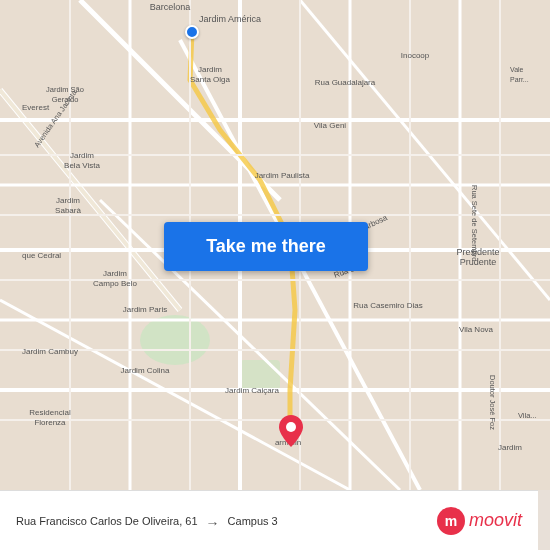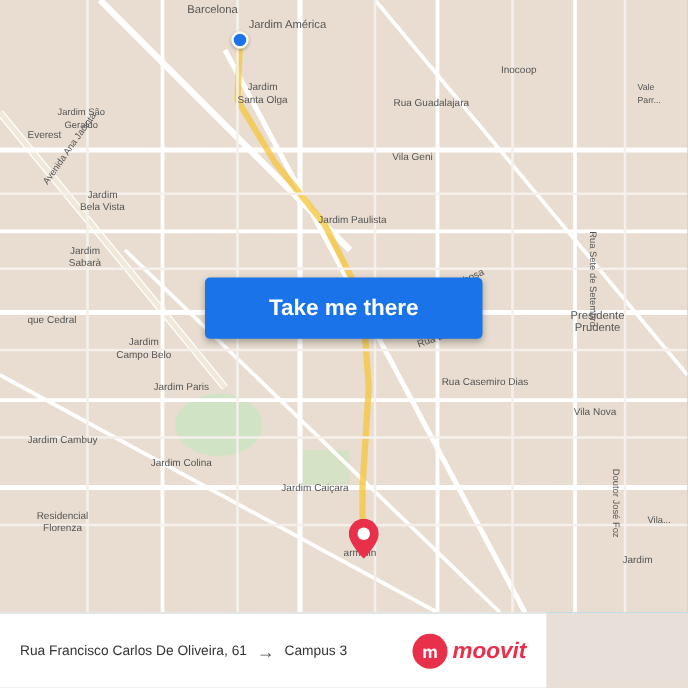--- a/index.html
+++ b/index.html
@@ -15,21 +15,21 @@
     #map-container {
       width: 550px;
       height: 490px;
       position: relative;
       overflow: hidden;
       background-color: #7dd3fc;
     }
 
     
     #bottom-bar {
-      width: 437px;
+      width: 538px;
       height: 60px;
       background: #fff;
       display: flex;
       align-items: center;
       justify-content: space-between;
       padding: 0 16px;
       border-top: 1px solid #ddd;
       position: absolute;
       bottom: 0;
     }
@@ -65,31 +65,31 @@
       display: flex;
       align-items: center;
       justify-content: center;
       color: white;
       font-size: 14px;
       font-weight: bold;
     }
 
     .moovit-text {
       font-size: 18px;
-      font-weight: bold;
+      font-weight: normal;
       color: #e8304a;
       font-style: italic;
     }
 
     
     #take-me-there-btn {
       position: absolute;
       top: 222px;
       left: 164px;
-      width: 222px;
+      width: 204px;
       height: 49px;
       background: #1a73e8;
       color: white;
       border: none;
       border-radius: 4px;
       font-size: 18px;
       font-weight: bold;
       cursor: pointer;
       display: flex;
       align-items: center;

